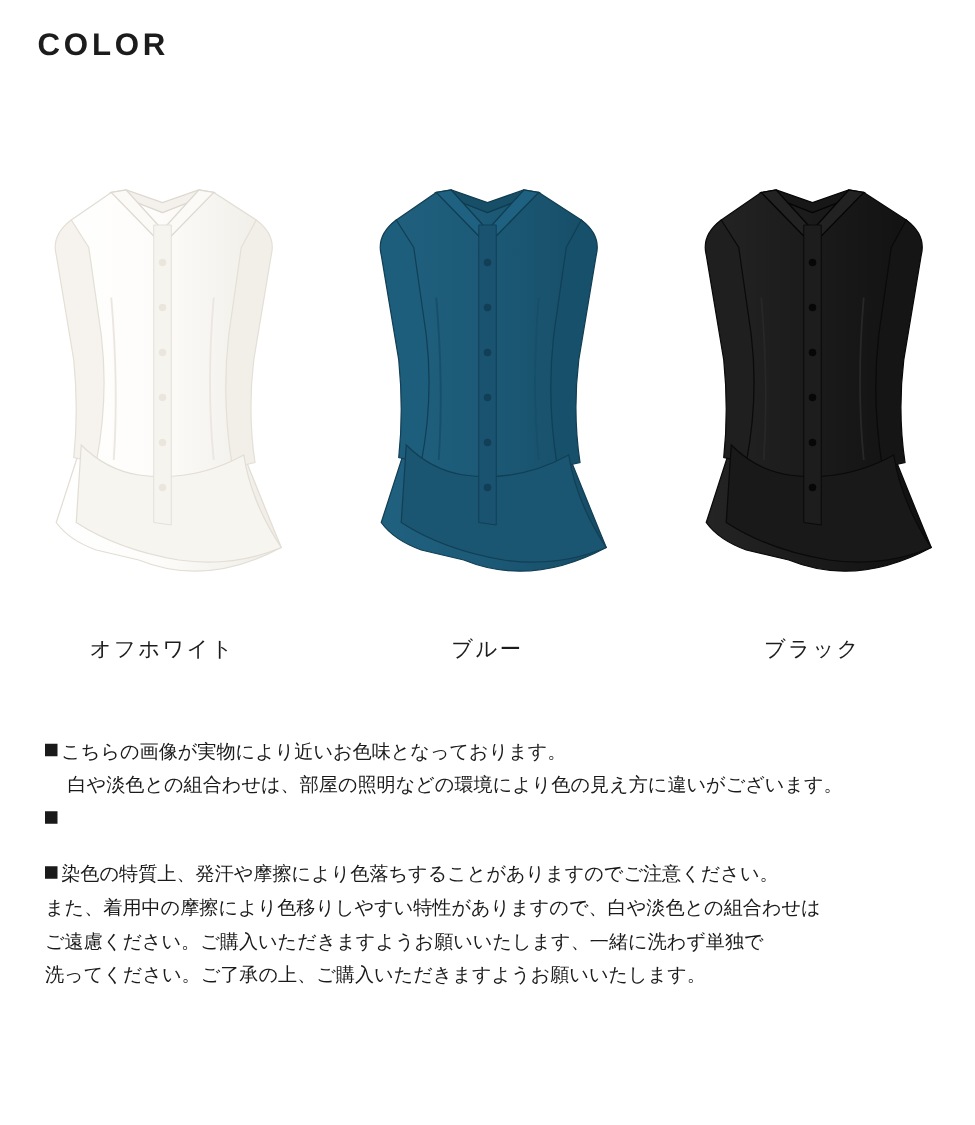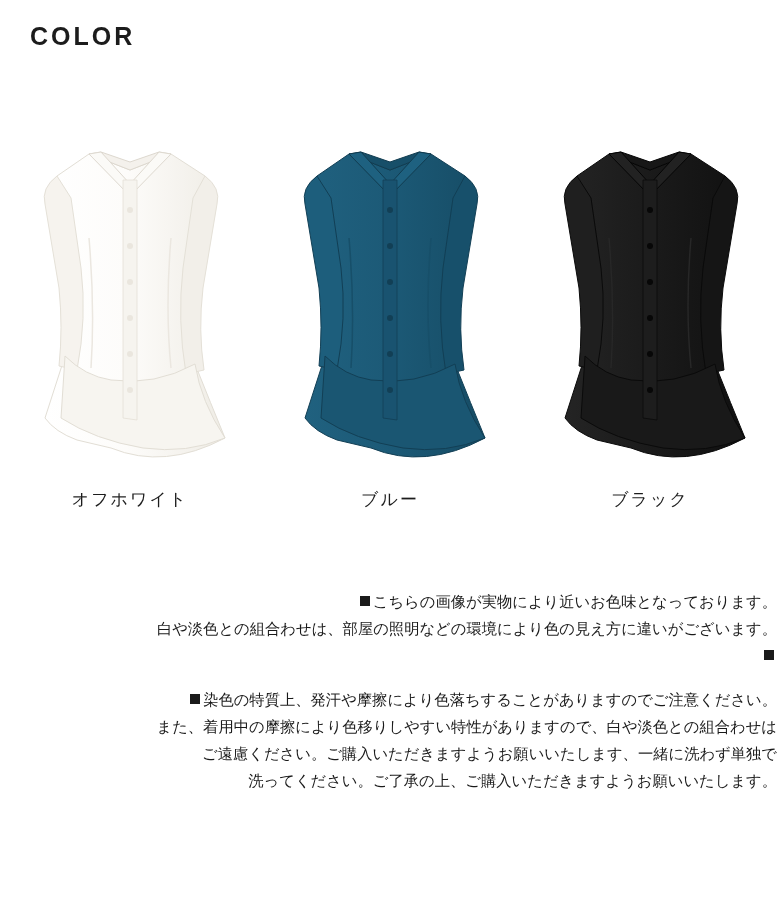--- a/index.html
+++ b/index.html
@@ -53,36 +53,36 @@
     width: 230px;
     height: 370px;
     position: relative;
   }
   .shirt-svg {
     display: block;
     width: 230px;
     height: 370px;
   }
   .color-label {
+    margin-top: 20px;
     font-size: 17px;
     letter-spacing: 2px;
     color: #1c1c1c;
     font-family: "Liberation Sans", "DejaVu Sans", sans-serif;
   }
 
   
   .notes {
     position: absolute;
-    left: 47px;
+    left: 36px;
     top: 588px;
     width: 730px;
     font-size: 15.3px;
     line-height: 1.78;
     color: #1a1a1a;
-    text-align: right;
   }
   .note-block {
     margin-bottom: 0;
   }
   .note-line {
     white-space: nowrap;
   }
   .note-line.indent {
     padding-left: 18px;
   }

